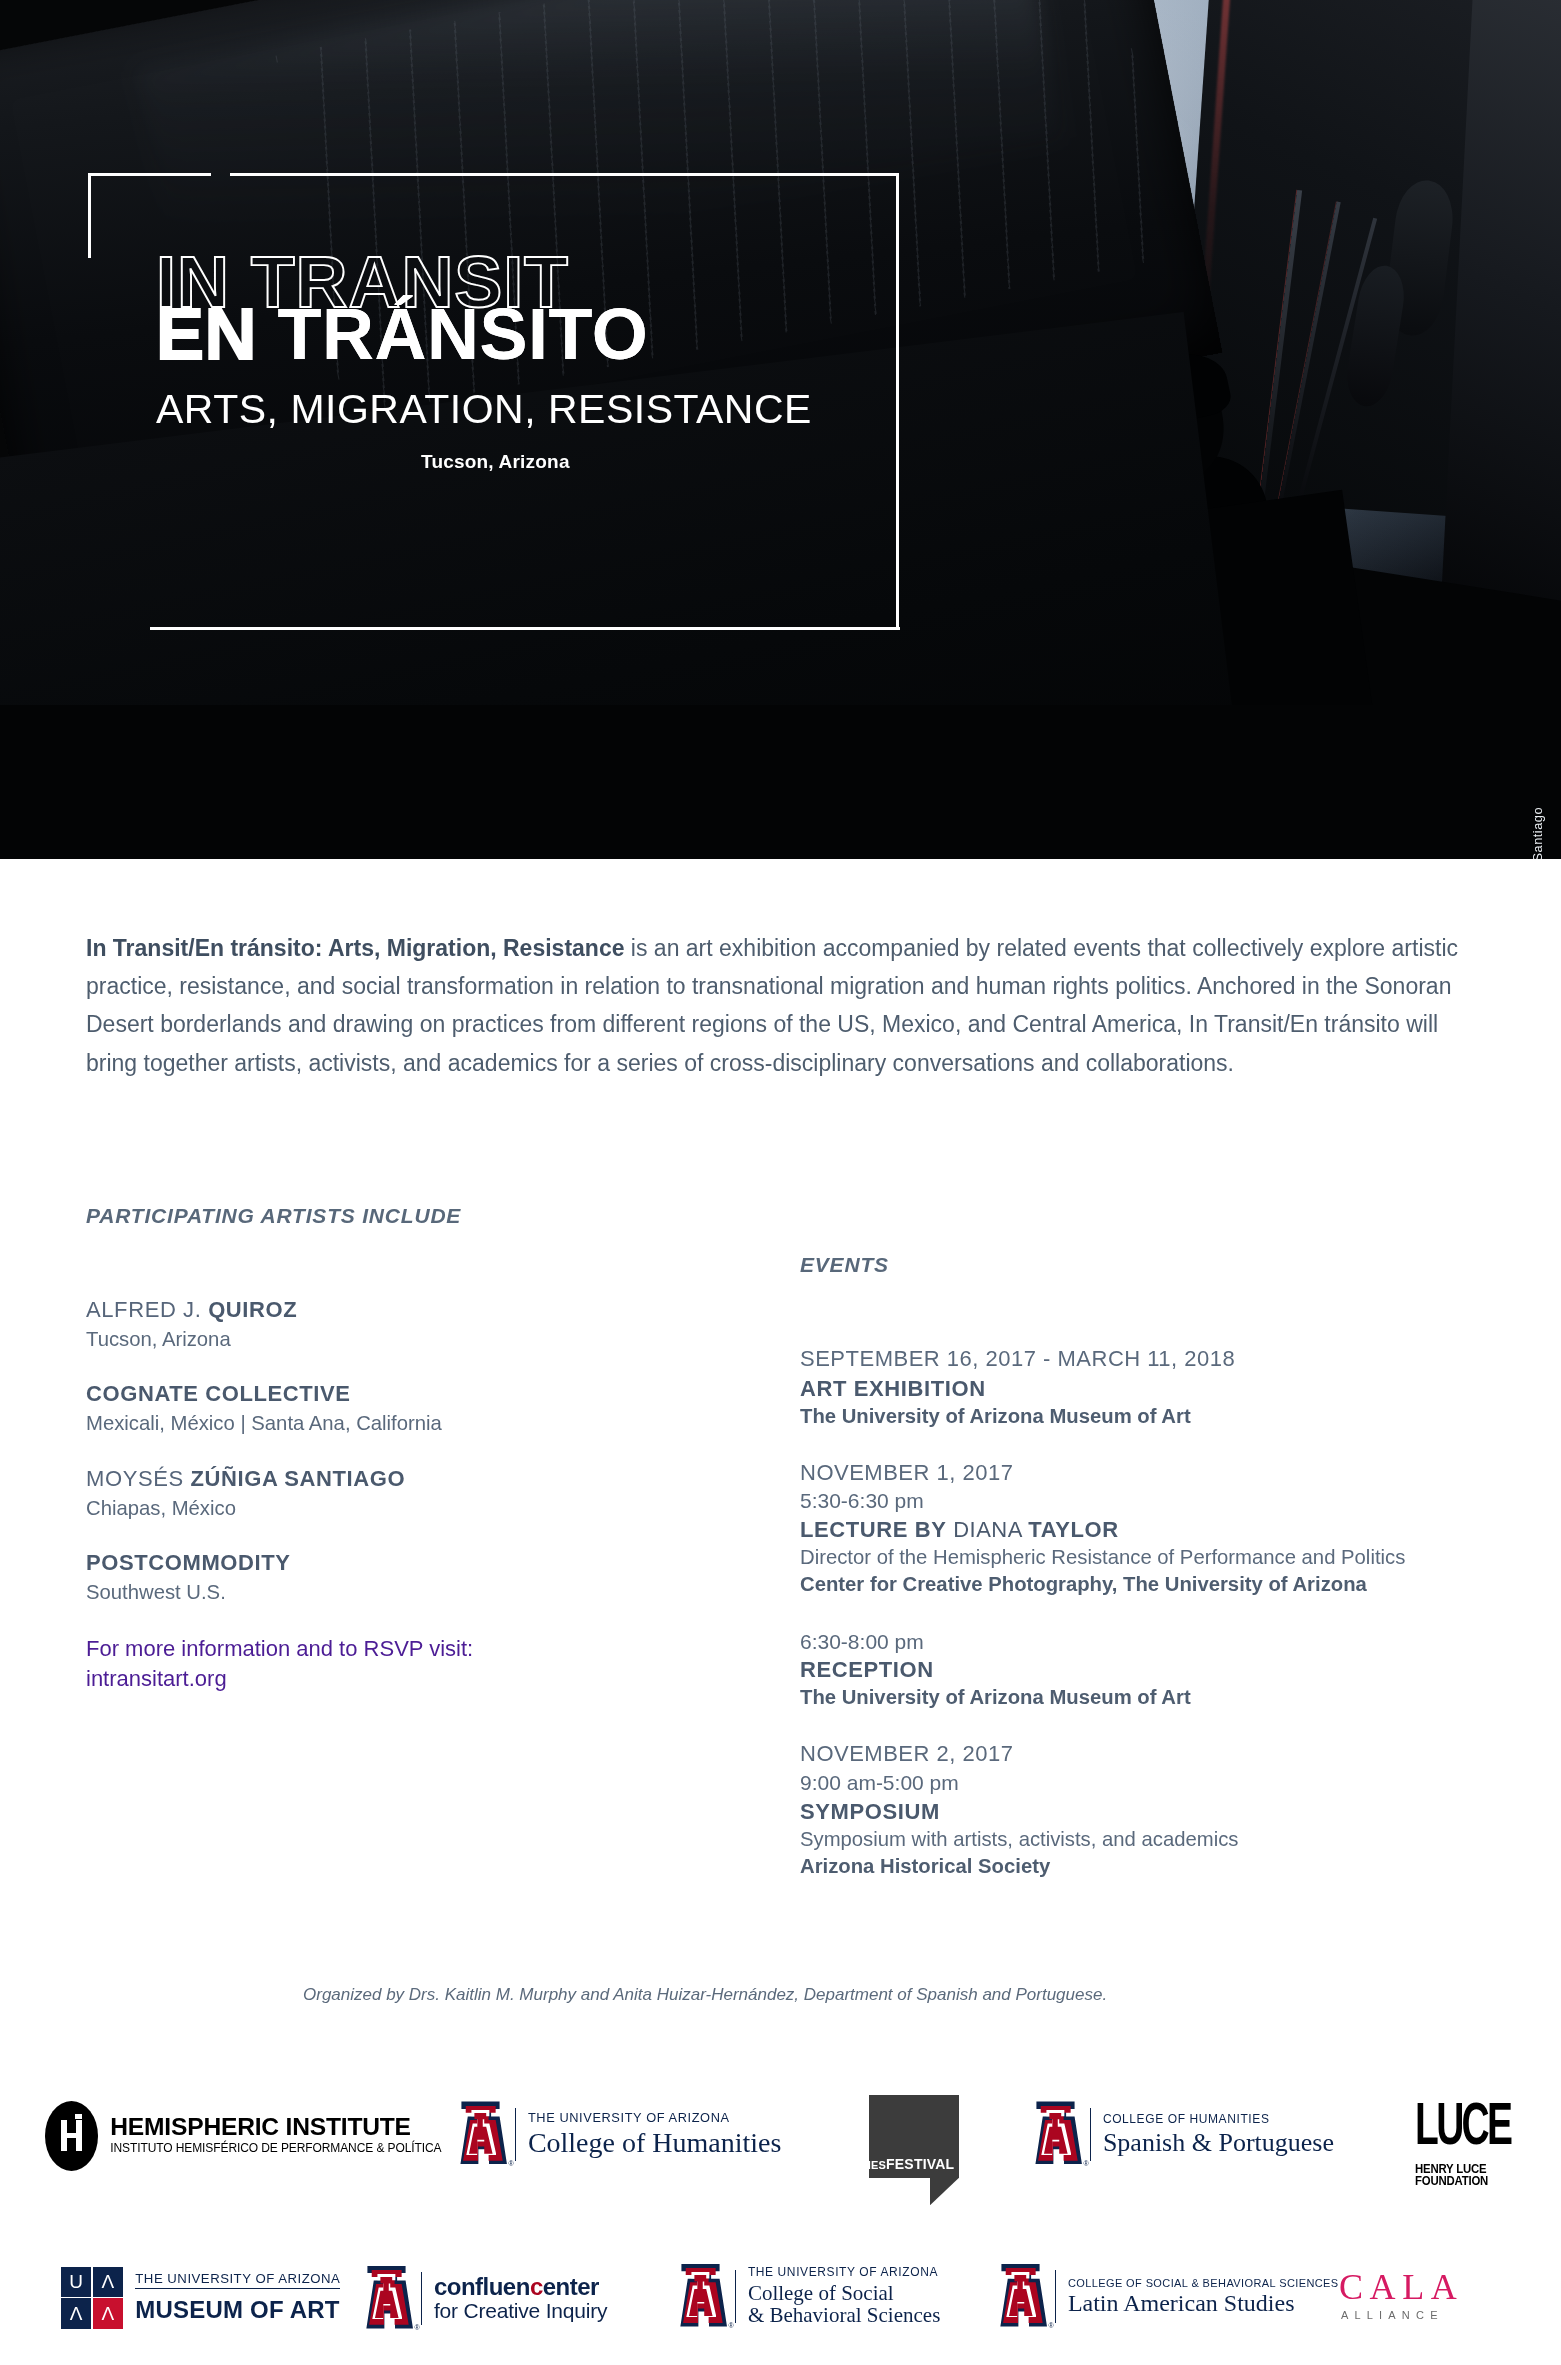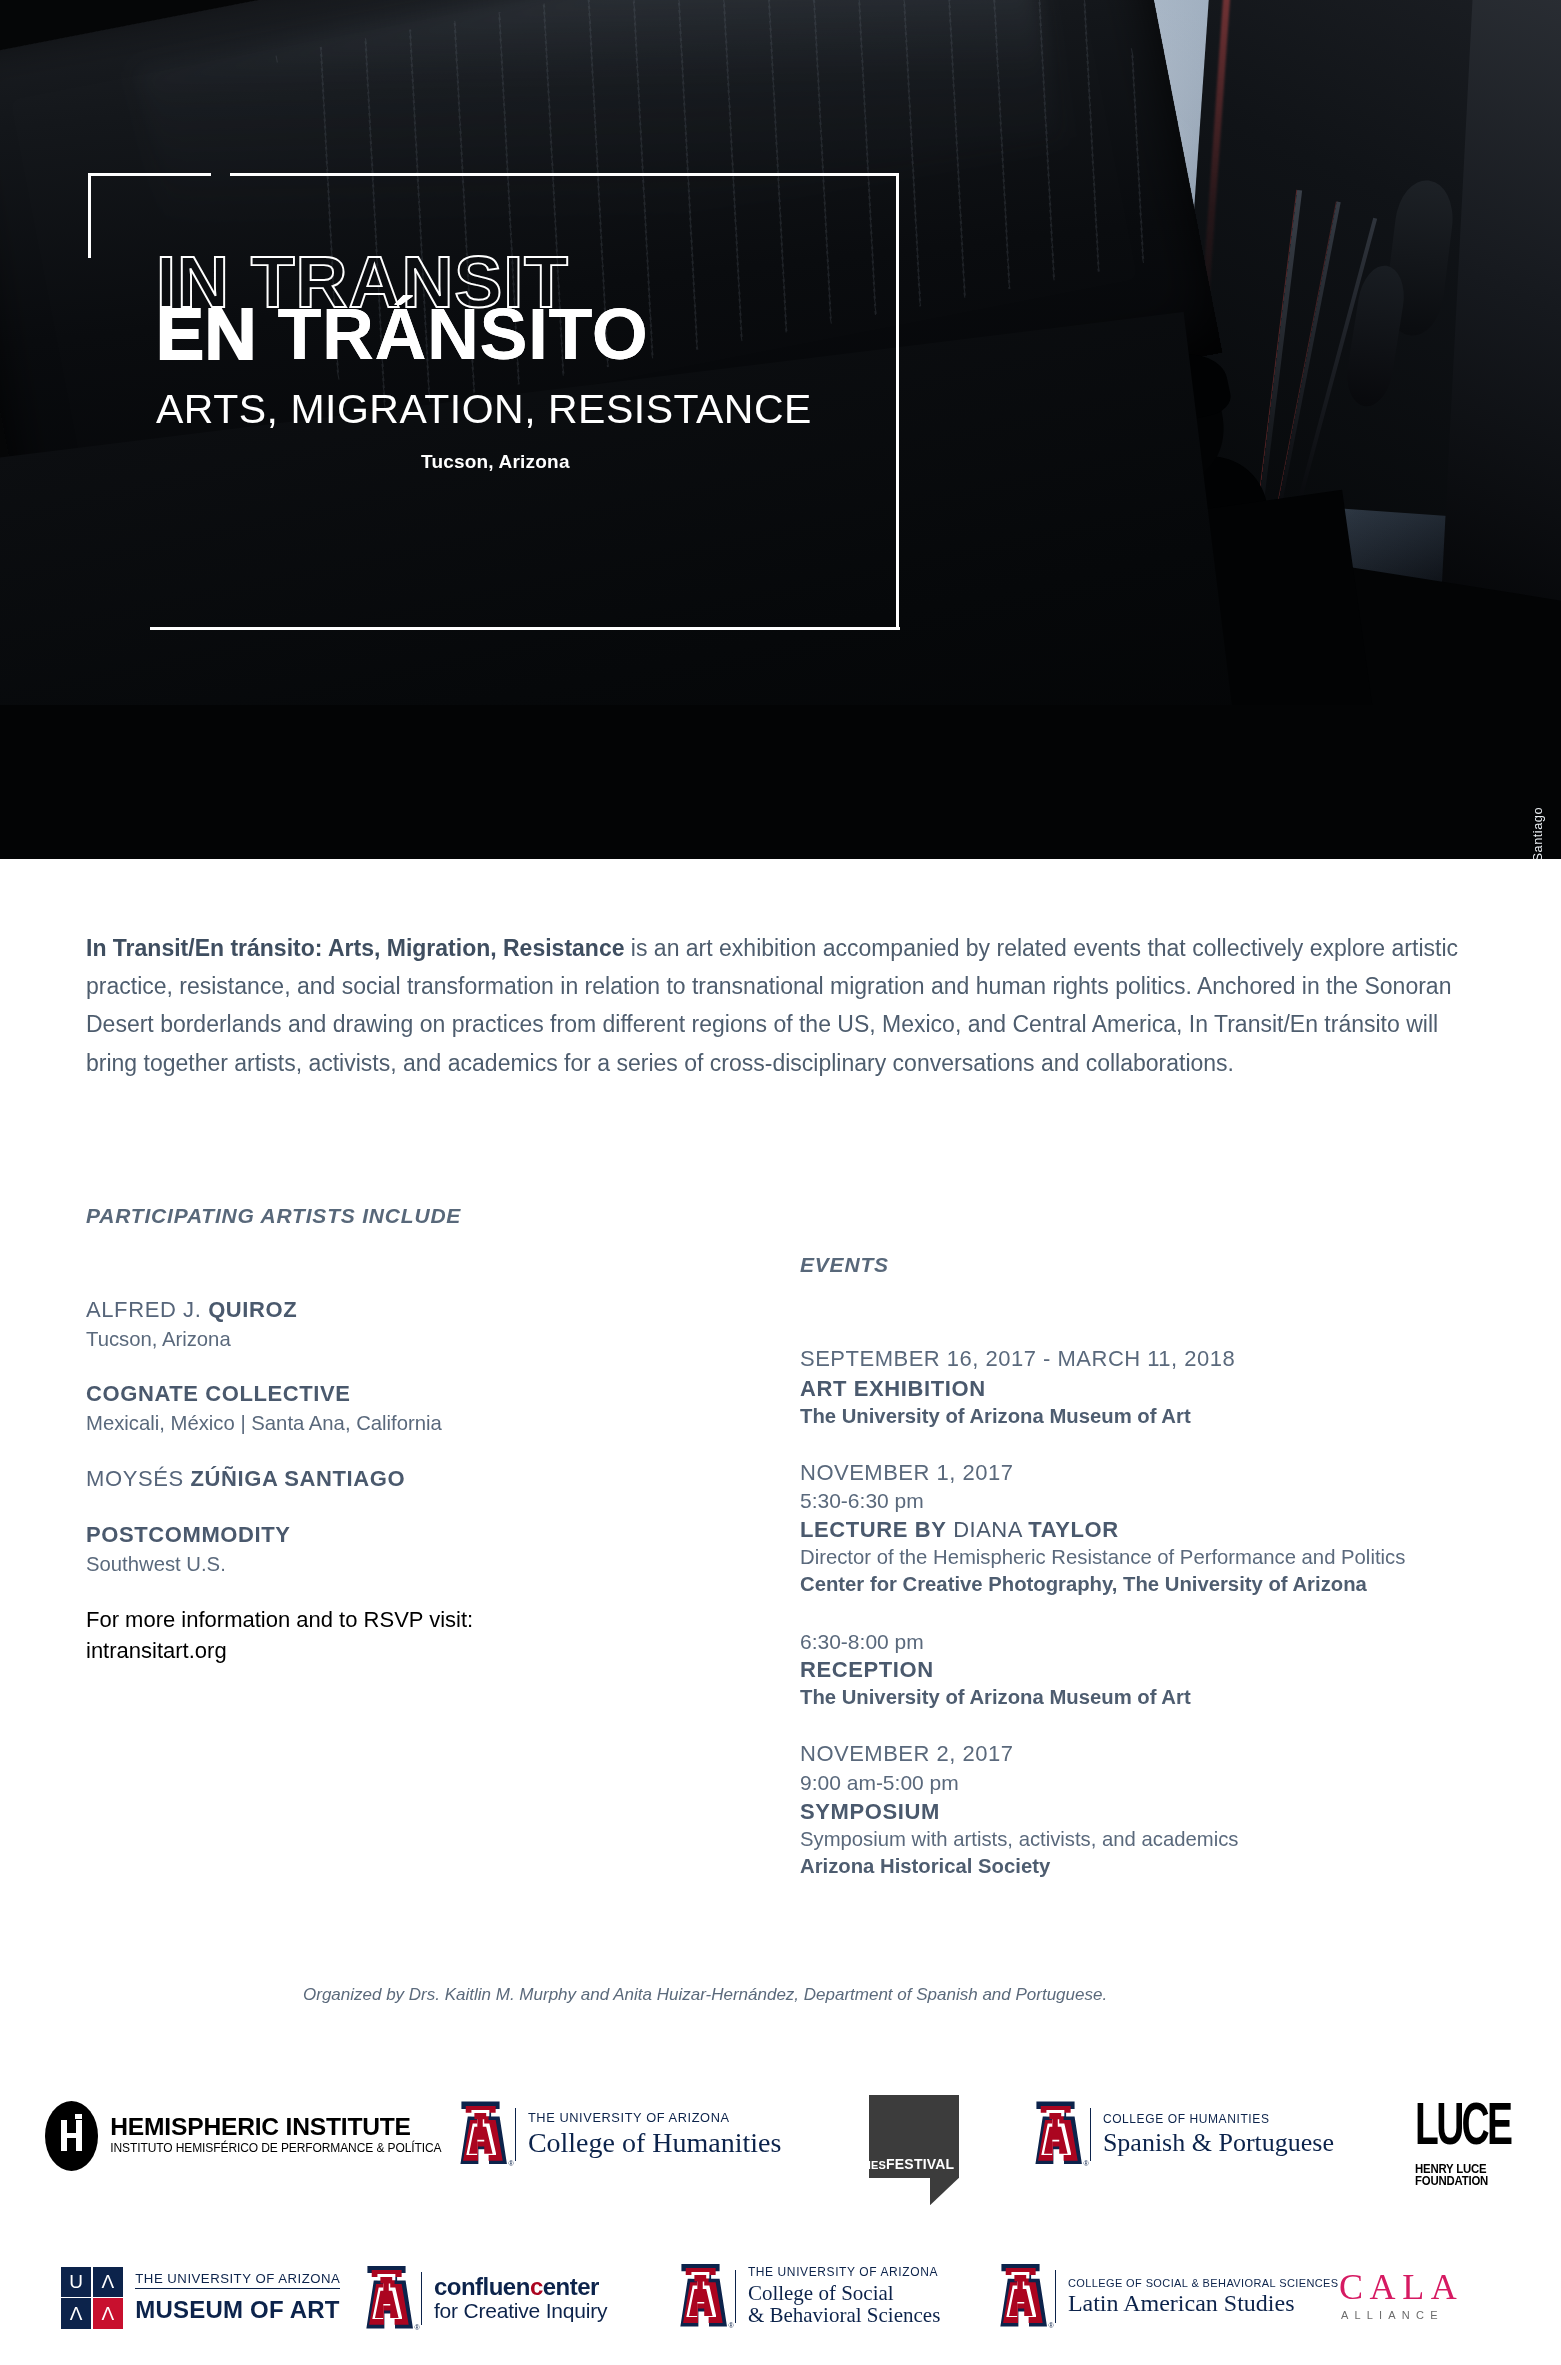--- a/index.html
+++ b/index.html
@@ -195,21 +195,21 @@
   }
 
   .col-artists{position:absolute; left:86px; top:1204px; width:639px;}
   .col-events{position:absolute; left:800px; top:1253px; width:672px;}
 
   .list{margin-top:68px;}
   .entry{margin-bottom:28px;}
   .entry .name{font-size:22px; letter-spacing:0.6px; line-height:1.28; color:#56657a;}
   .entry .name b{font-weight:700; color:#4a596d;}
   .entry .loc{font-size:20.3px; line-height:1.3; color:#5a697c; margin-top:1.9px;}
-  .rsvp{margin-top:16px; font-size:22px; line-height:1.38; color:#000000;}
+  .rsvp{margin-top:16px; font-size:22px; line-height:1.38; color:#4c1d95;}
 
   .ev{margin-bottom:29px;}
   .ev .date{font-size:22px; letter-spacing:0.5px; color:#5a697c; line-height:1.3;}
   .ev .time{font-size:21px; color:#5a697c; line-height:1.32;}
   .ev .kind{font-size:22px; font-weight:700; letter-spacing:0.6px; color:#4a596d; line-height:1.32;}
   .ev .kind .reg{font-weight:400; letter-spacing:0.5px;}
   .ev .desc{font-size:20.3px; color:#5a697c; line-height:1.34;}
   .ev .venue{font-size:20.3px; font-weight:700; color:#4e5d70; line-height:1.34;}
 
   .organizer{
@@ -384,20 +384,21 @@
     </div>
 
     <div class="entry">
       <div class="name"><span></span><b>COGNATE COLLECTIVE</b></div>
       <div class="loc">Mexicali, México | Santa Ana, California</div>
     </div>
 
 
     <div class="entry">
       <div class="name"><span>MOYSÉS </span><b>ZÚÑIGA SANTIAGO</b></div>
+      <div class="loc">Chiapas, México</div>
     </div>
 
     <div class="entry">
       <div class="name"><span></span><b>POSTCOMMODITY</b></div>
       <div class="loc">Southwest U.S.</div>
     </div>
 
     <div class="rsvp">
       <div>For more information and to RSVP visit:</div>
       <div>intransitart.org</div>

